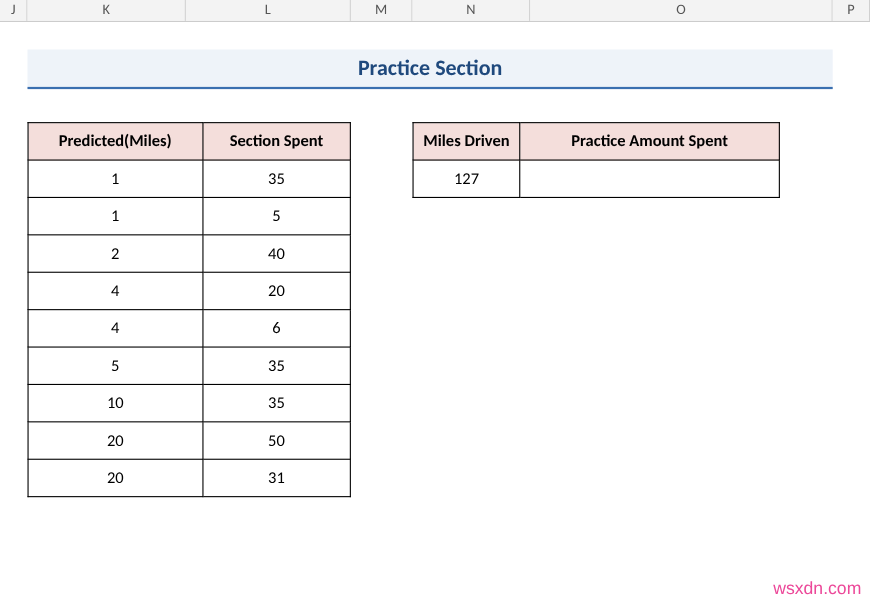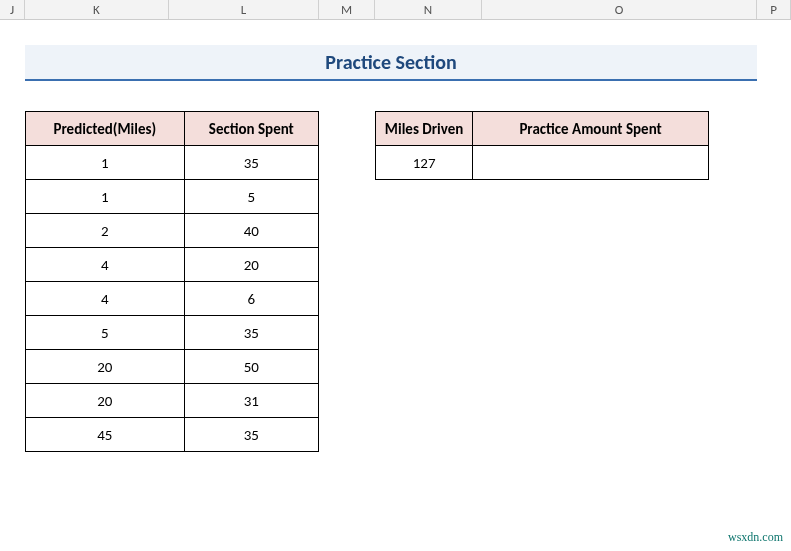--- a/index.html
+++ b/index.html
@@ -81,23 +81,23 @@
       font-size: 15px;
     }
     td { font-size: 15px; }
     .miles-col { width: 107px; }
     .pred-col { width: 275px; }
     .miles-val { text-align: center; padding-right: 6px; }
     .watermark {
       position: absolute;
       right: 8px;
       bottom: 6px;
-      font-size: 12px;
-      color: #0f766e;
-      font-family: Liberation Serif, serif;
+      font-size: 16px;
+      color: #ec4899;
+      font-family: Liberation Sans, sans-serif;
     }
   </style>
 </head>
 <body>
 
 <div class="col-headers">
   <div class="col-header col-J">J</div>
   <div class="col-header col-K">K</div>
   <div class="col-header col-L">L</div>
   <div class="col-header col-M">M</div>
@@ -141,30 +141,30 @@
             </tr>
           <tr>
               <td>4</td>
               <td>6</td>
             </tr>
           <tr>
               <td>5</td>
               <td>35</td>
             </tr>
           <tr>
+              <td>10</td>
+              <td>35</td>
+            </tr>
+          <tr>
               <td>20</td>
               <td>50</td>
             </tr>
           <tr>
               <td>20</td>
               <td>31</td>
-            </tr>
-          <tr>
-              <td>45</td>
-              <td>35</td>
             </tr>
         </tbody>
       </table>
     </div>
 
     <div class="gap"></div>
 
     <div class="right-block">
       <table>
         <colgroup>

